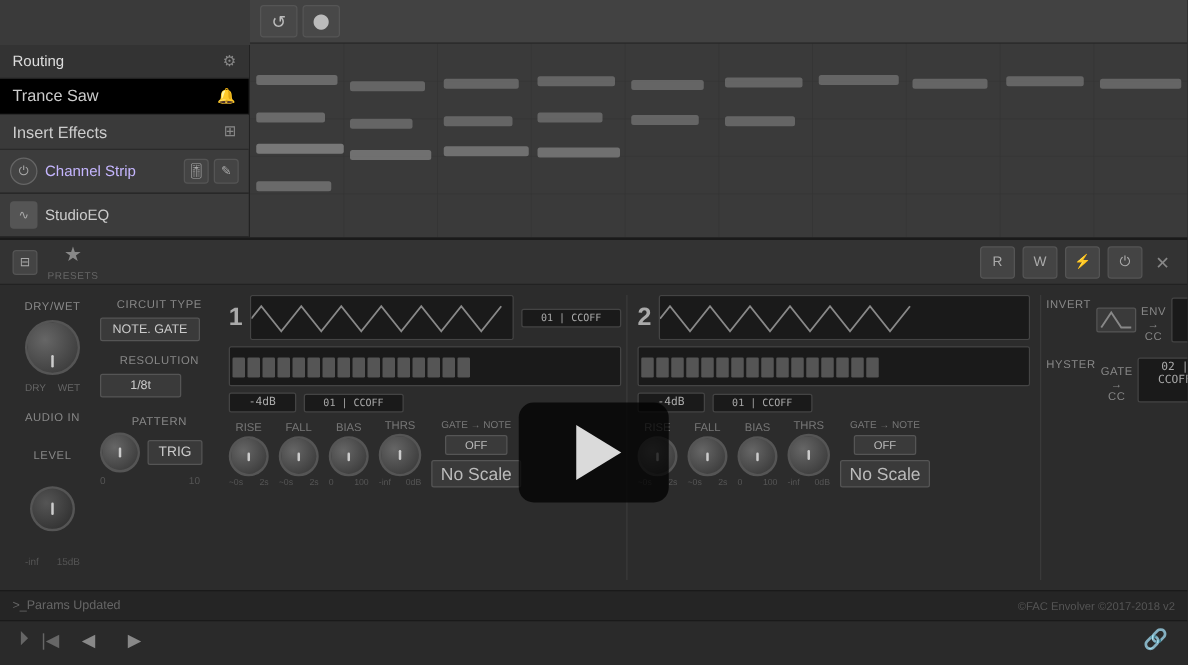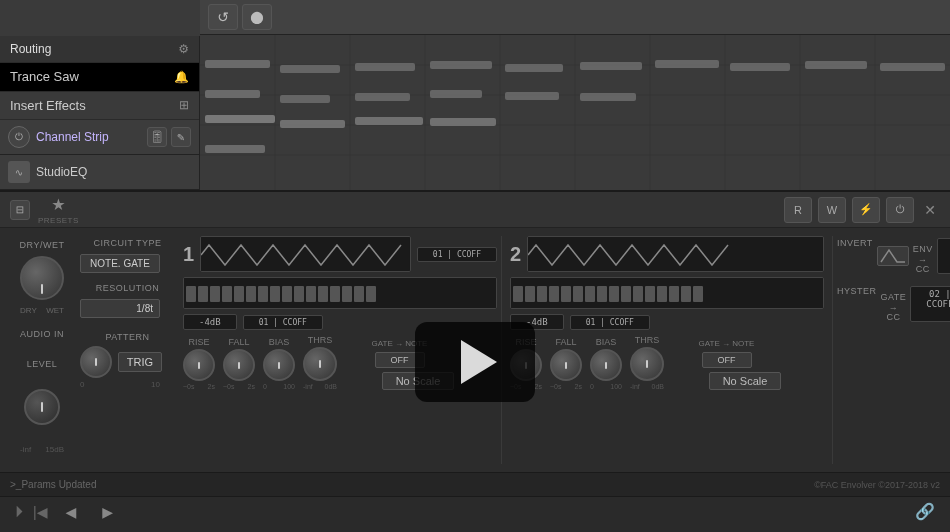--- a/index.html
+++ b/index.html
@@ -436,27 +436,26 @@
       border-radius: 2px;
       text-align: center;
       cursor: pointer;
       width: 50px;
     }
 
     .no-scale-btn {
       border: 1px solid #555;
       background: #3a3a3a;
       color: #bbb;
-      font-size: 11px;
+      font-size: 14px;
       padding: 2px 6px;
       border-radius: 2px;
       text-align: center;
       cursor: pointer;
       width: 72px;
-      margin-left: 37px;
     }
 
     .audio-in-section {
       display: flex;
       flex-direction: column;
       align-items: center;
       gap: 20px;
       margin-top: 4px;
     }
 
@@ -640,21 +639,21 @@
             <span style="font-size:8px;color:#555;">-inf</span>
             <span style="font-size:8px;color:#555;">15dB</span>
           </div>
         </div>
       </div>
 
       <div class="center-left-panel">
         <div class="section-label">CIRCUIT TYPE</div>
         <div class="btn-box" style="width:80px;margin:2px 0;">NOTE. GATE</div>
         <div class="section-label" style="margin-top:4px;">RESOLUTION</div>
-        <div class="btn-box" style="width:80px;margin:2px 0;text-align:right;">1/8t</div>
+        <div class="btn-box" style="width:65px;margin:2px 0;">1/8t</div>
 
         <div style="margin-top:8px;">
           <div class="section-label">PATTERN</div>
           <div style="display:flex;align-items:center;gap:6px;margin-top:4px;">
             <div class="knob-small">
               <div style="width:2px;height:8px;background:#ccc;border-radius:1px;"></div>
             </div>
             <div class="btn-box" style="width:44px;font-size:11px;">TRIG</div>
           </div>
           <div style="display:flex;justify-content:space-between;width:80px;margin-top:2px;">

